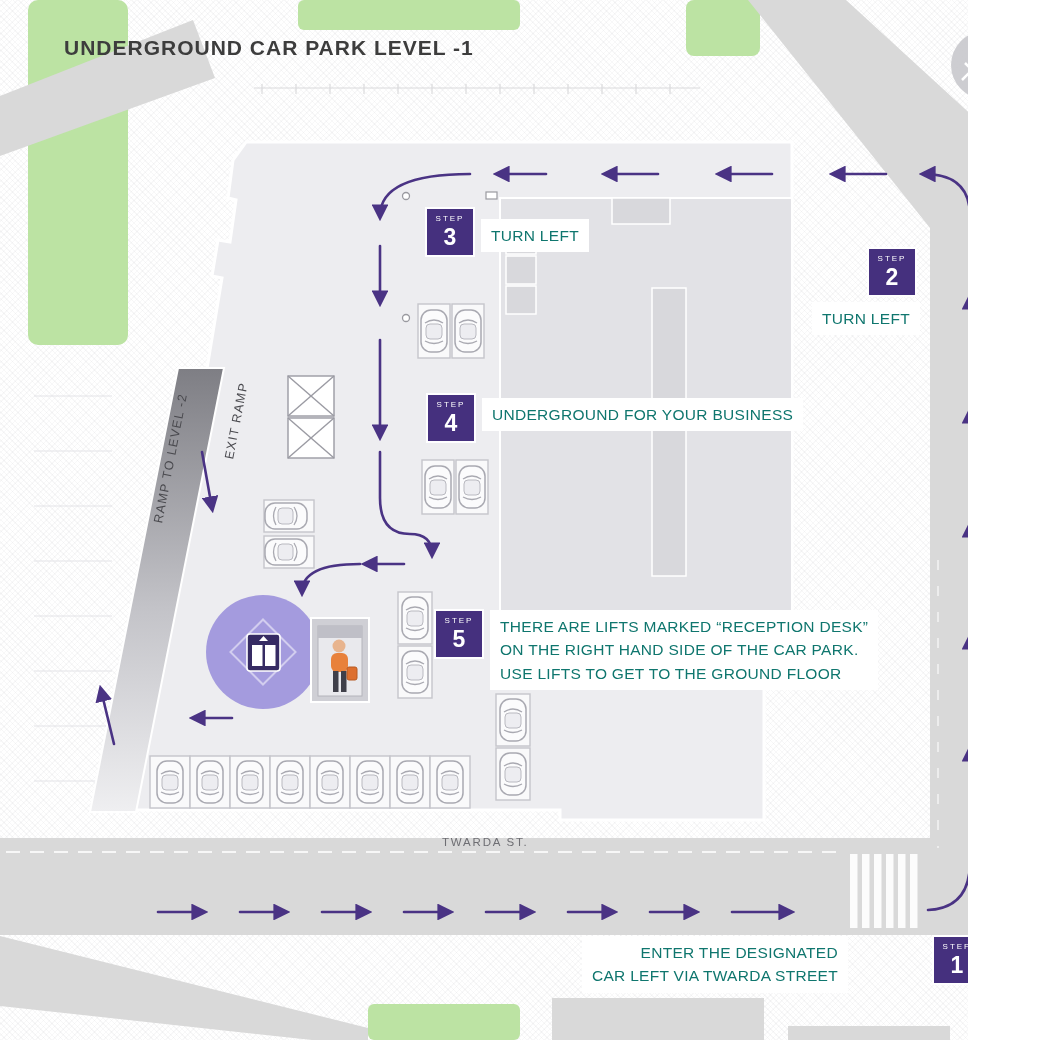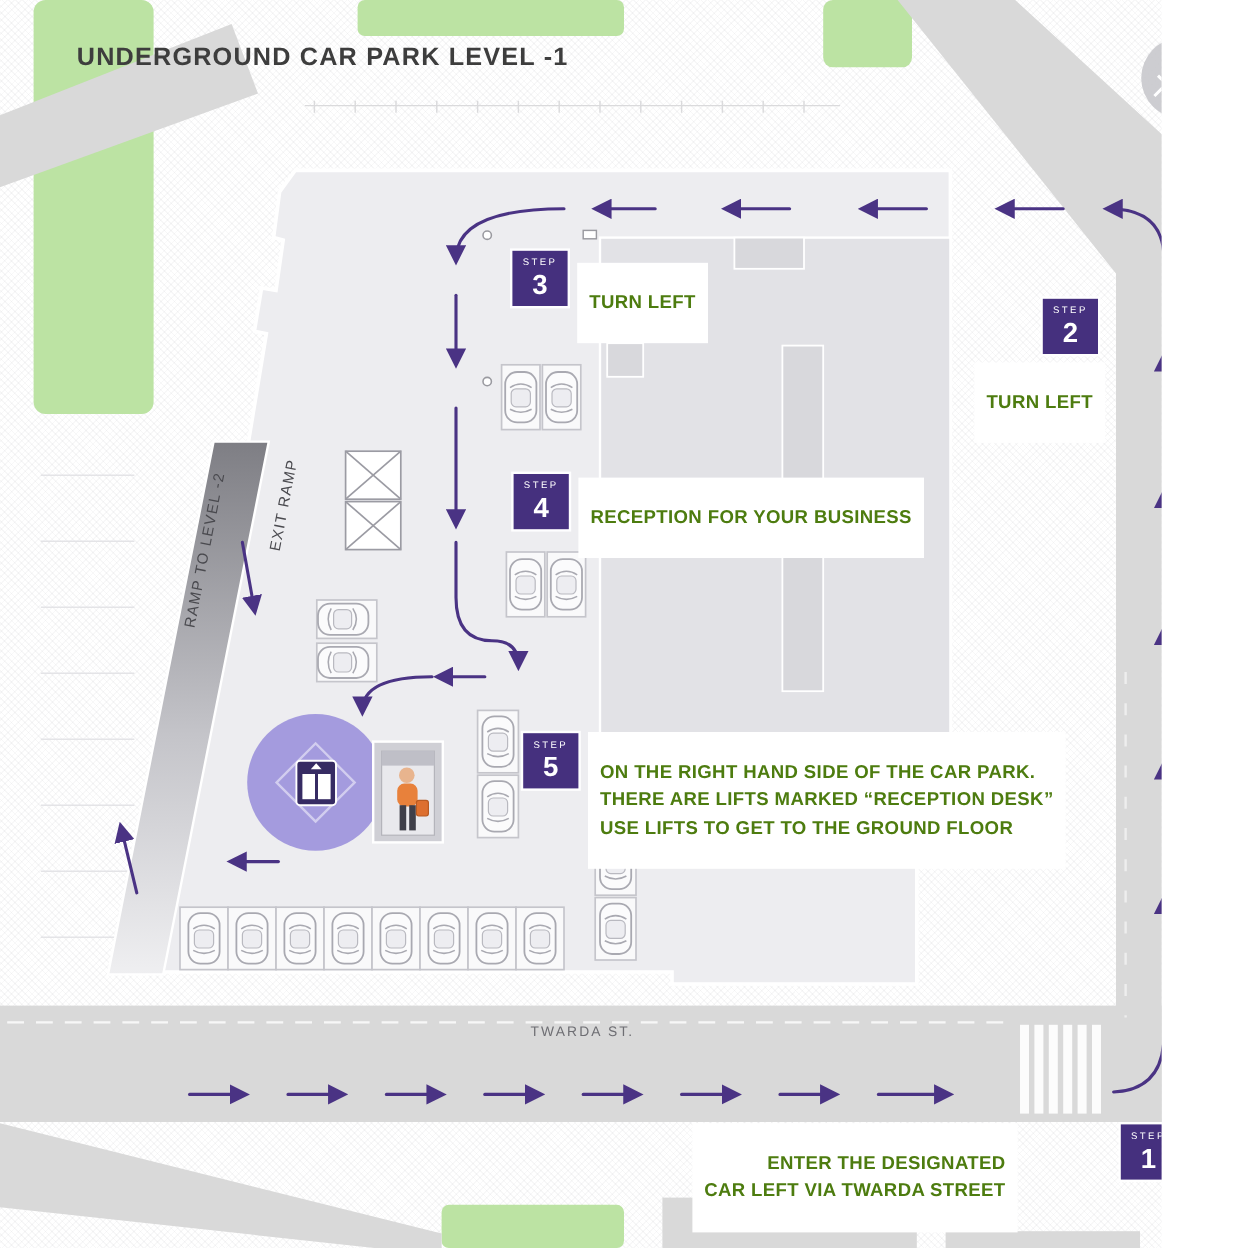--- a/index.html
+++ b/index.html
@@ -17,22 +17,22 @@
     letter-spacing:1px;white-space:nowrap;
   }
   .step-badge{
     position:absolute;width:46px;height:46px;background:#45307E;color:#fff;
     display:flex;flex-direction:column;align-items:center;justify-content:center;
     box-shadow:0 0 0 2px rgba(255,255,255,.95);
   }
   .step-badge .word{font-size:8px;letter-spacing:2px;line-height:1;text-align:right;}
   .step-badge .num{font-size:23px;font-weight:600;line-height:1.05;margin-top:2px;}
   .step-label{
-    position:absolute;background:#ffffff;color:#4d7c0f;font-size:15.5px;
-    line-height:1.5;padding:22px 10px;letter-spacing:.3px;font-weight:bold;
+    position:absolute;background:#ffffff;color:#0f766e;font-size:15.5px;
+    line-height:1.5;padding:5px 10px;letter-spacing:.3px;
   }
   .step-label span{display:block;white-space:nowrap;}
   .align-right{text-align:right;}
   .ramp-label{
     position:absolute;transform-origin:0 50%;transform:rotate(-79deg);
     font-size:12.5px;letter-spacing:1.2px;color:#4A4A4F;white-space:nowrap;font-weight:500;
   }
   .street-label{
     position:absolute;font-size:11.5px;letter-spacing:1.8px;color:#6E6E73;
     white-space:nowrap;font-weight:500;
@@ -266,21 +266,21 @@
 
     <g>
       <circle cx="985" cy="65" r="34" fill="#C9C9CD" opacity="0.92"></circle>
       <path d="M966,76 L1006,50 L992,86 L983,73 Z" fill="#ffffff"></path>
       <path d="M962,80 L972,70 L965,63" stroke="#ffffff" stroke-width="2.5" fill="none"></path>
     </g>
   </svg>
 
   <div class="overlay page-title">UNDERGROUND CAR PARK LEVEL -1</div>
 
-  <div class="street-label" style="left:442px;top:854px;">TWARDA ST.</div>
+  <div class="street-label" style="left:442px;top:836px;">TWARDA ST.</div>
 
   <div class="ramp-label" style="left:158px;top:516px;">RAMP TO LEVEL -2</div>
   <div class="ramp-label" style="left:229px;top:452px;">EXIT RAMP</div>
 
   <div class="step-badge" style="left:427px;top:209px;">
     <span class="word">STEP</span>
     <span class="num">3</span>
   </div>
   <div class="step-label" style="left:481px;top:219px;">
     <span>TURN LEFT</span>
@@ -292,30 +292,30 @@
   </div>
   <div class="step-label" style="left:812px;top:302px;">
     <span>TURN LEFT</span>
   </div>
 
   <div class="step-badge" style="left:428px;top:395px;">
     <span class="word">STEP</span>
     <span class="num">4</span>
   </div>
   <div class="step-label" style="left:482px;top:398px;">
-    <span>RECEPTION FOR YOUR BUSINESS</span>
+    <span>UNDERGROUND FOR YOUR BUSINESS</span>
   </div>
 
   <div class="step-badge" style="left:436px;top:611px;">
     <span class="word">STEP</span>
     <span class="num">5</span>
   </div>
   <div class="step-label" style="left:490px;top:610px;">
+    <span>THERE ARE LIFTS MARKED “RECEPTION DESK”</span>
     <span>ON THE RIGHT HAND SIDE OF THE CAR PARK.</span>
-    <span>THERE ARE LIFTS MARKED “RECEPTION DESK”</span>
     <span>USE LIFTS TO GET TO THE GROUND FLOOR</span>
   </div>
 
   <div class="step-badge" style="left:934px;top:937px;">
     <span class="word">STEP</span>
     <span class="num">1</span>
   </div>
   <div class="step-label align-right" style="right:120px;top:936px;">
     <span>ENTER THE DESIGNATED</span>
     <span>CAR LEFT VIA TWARDA STREET</span>

